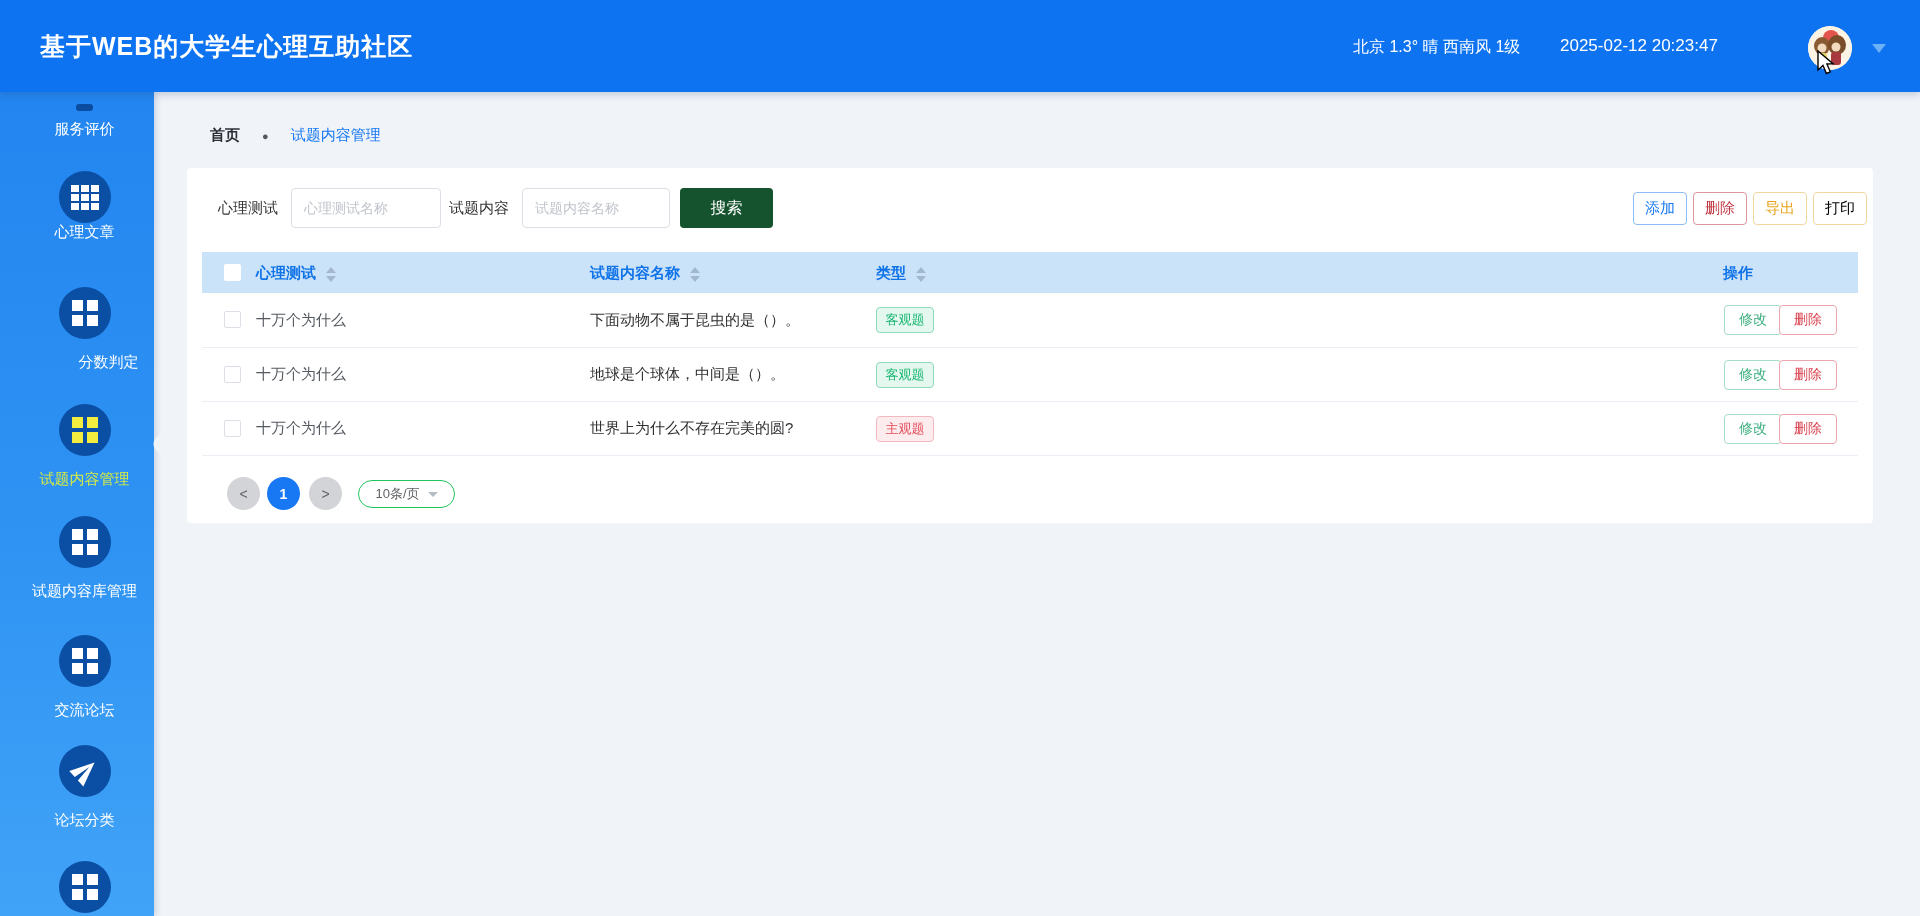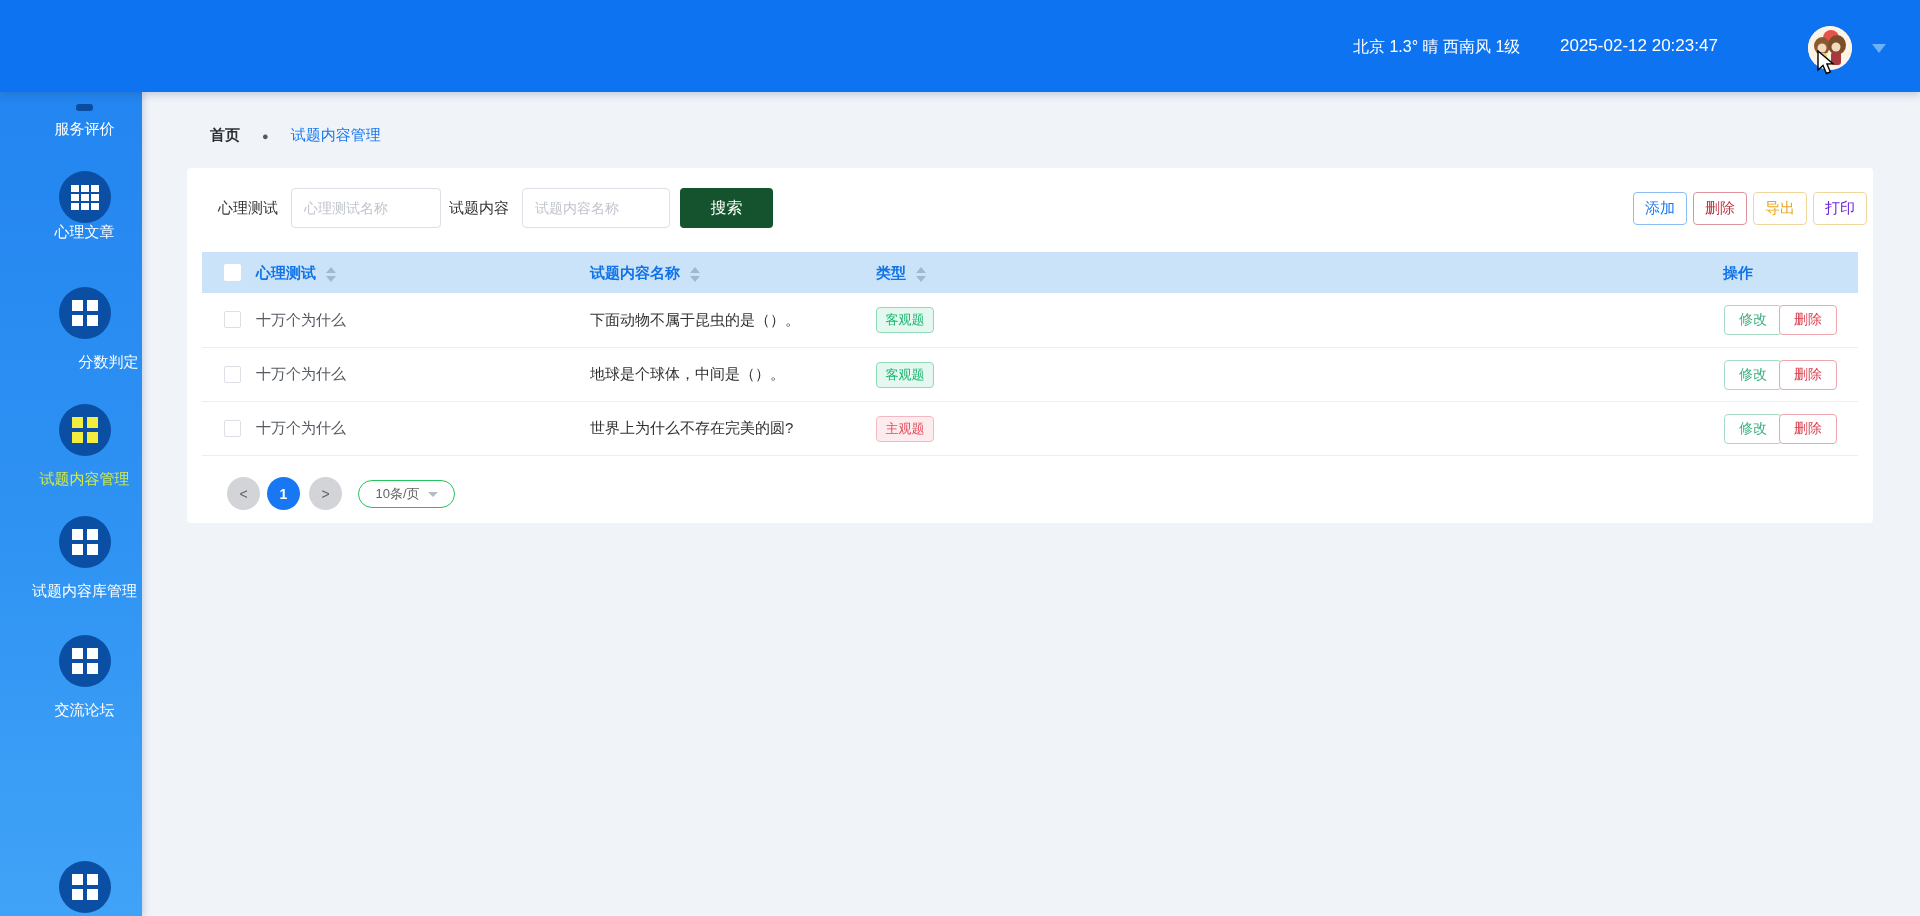--- a/index.html
+++ b/index.html
@@ -15,21 +15,21 @@
   .topbar .weather { position:absolute; left:1353px; top:37px; color:#fff; font-size:16px; white-space:nowrap; }
   .topbar .datetime { position:absolute; left:1560px; top:36px; color:#fff; font-size:17px; white-space:nowrap; }
   .avatar { position:absolute; left:1808px; top:26px; width:44px; height:44px; border-radius:50%;
             overflow:hidden; cursor:pointer; background:#fdf4e6; }
   .caret-down { position:absolute; left:1872px; top:44px; width:0; height:0;
                 border-left:7px solid transparent; border-right:7px solid transparent;
                 border-top:9px solid #6cb0f7; }
   .mouse-cursor { position:absolute; left:1816px; top:50px; z-index:40; }
 
   
-  .sidebar { position:absolute; left:0; top:92px; width:142px; height:824px;
+  .sidebar { position:absolute; left:0; top:92px; width:154px; height:824px;
              background:linear-gradient(180deg,#2385f0 0%,#2f93f3 55%,#41a3f7 100%);
              box-shadow:2px 0 6px rgba(10,60,130,.18); z-index:10; overflow:hidden; }
   .side-item { position:absolute; left:0; width:169px; text-align:center; cursor:pointer; }
   .side-label { display:block; color:#fff; font-size:15px; white-space:nowrap; }
   .icon-circle { width:52px; height:52px; border-radius:50%; background:#0b4fa4;
                  margin:0 auto; display:flex; align-items:center; justify-content:center; }
   .side-item.active .side-label { color:#d4ea44; }
   .partial-dash { position:absolute; left:76px; top:12px; width:17px; height:7px;
                   border-radius:3px; background:#0a4da0; }
   .grid4 { display:grid; grid-template-columns:11px 11px; grid-template-rows:11px 11px; gap:4px; }
@@ -60,21 +60,21 @@
   .btn-search { position:absolute; left:493px; top:20px; width:93px; height:40px; background:#14532d;
                 color:#fff; font-size:16px; border:none; border-radius:4px; cursor:pointer;
                 font-family:Liberation Mono, monospace; }
 
   
   .tb-btn { position:absolute; top:24px; width:54px; height:33px; background:#fff; border-radius:4px;
             font-size:15px; cursor:pointer; font-family:Liberation Mono, monospace; white-space:nowrap; }
   .tb-add    { left:1446px; border:1px solid #8cbcf5; color:#1778f2; }
   .tb-del    { left:1506px; border:1px solid #dd959c; color:#c03540; }
   .tb-export { left:1566px; border:1px solid #f2d6a0; color:#e9a51c; }
-  .tb-print  { left:1626px; border:1px solid #f2d6a0; color:#6d28d9; }
+  .tb-print  { left:1626px; border:1px solid #f2d6a0; color:#000000; }
 
   
   .thead { position:absolute; left:15px; top:84px; width:1656px; height:41px; background:#cbe3f8; }
   .th { position:absolute; top:0; height:41px; line-height:41px; color:#1073e8; font-size:15px;
         font-weight:bold; white-space:nowrap; cursor:pointer; }
   .th.c1 { left:54px; } .th.c2 { left:388px; } .th.c3 { left:674px; }
   .th.c4 { left:1521px; cursor:default; }
   .sorter { display:inline-block; vertical-align:middle; margin-left:6px; }
   .sorter i { display:block; width:0; height:0; border-left:5px solid transparent; border-right:5px solid transparent; }
   .sorter .up { border-bottom:6px solid #a3b8cf; margin-bottom:3px; }
@@ -108,20 +108,21 @@
              line-height:26px; text-align:center; cursor:pointer; white-space:nowrap; }
   .pg-size .sel-caret { display:inline-block; width:0; height:0; margin-left:8px; vertical-align:middle;
              border-left:5px solid transparent; border-right:5px solid transparent; border-top:5px solid #b6bcc4; }
 </style>
 </head>
 <body>
 
 <div id="app">
 
   <div class="topbar">
+    <div class="title">基于WEB的大学生心理互助社区</div>
     <div class="weather">北京 1.3° 晴 西南风 1级</div>
     <div class="datetime">2025-02-12 20:23:47</div>
     <div class="avatar">
       <svg width="44" height="44" viewBox="0 0 44 44">
         <circle cx="22" cy="22" r="22" fill="#fdf4e6"></circle>
         <circle cx="23" cy="12" r="8" fill="#e2544c"></circle>
         <ellipse cx="14" cy="20" rx="8" ry="9" fill="#8a5a33"></ellipse>
         <ellipse cx="29" cy="19" rx="9" ry="10" fill="#7a4e2a"></ellipse>
         <circle cx="14" cy="22" r="4.5" fill="#f3d9bd"></circle>
         <circle cx="28" cy="21" r="4.5" fill="#f3d9bd"></circle>
@@ -200,20 +201,28 @@
         <div class="grid4">
             <span></span>
             <span></span>
             <span></span>
             <span></span>
           </div>
       </div>
       <span class="side-label" style="margin-top:14px;">试题内容库管理</span>
     </div>
 
+    <div class="side-item" style="top:653px;">
+      <div class="icon-circle">
+        <svg width="28" height="28" viewBox="0 0 24 24" style="transform:rotate(-42deg);">
+          <path d="M2 21 L23 12 L2 3 L2 10 L17 12 L2 14 Z" fill="#fff"></path>
+        </svg>
+      </div>
+      <span class="side-label" style="margin-top:14px;">论坛分类</span>
+    </div>
 
     <div class="side-item" style="top:769px;">
       <div class="icon-circle">
         <div class="grid4">
             <span></span>
             <span></span>
             <span></span>
             <span></span>
           </div>
       </div>

